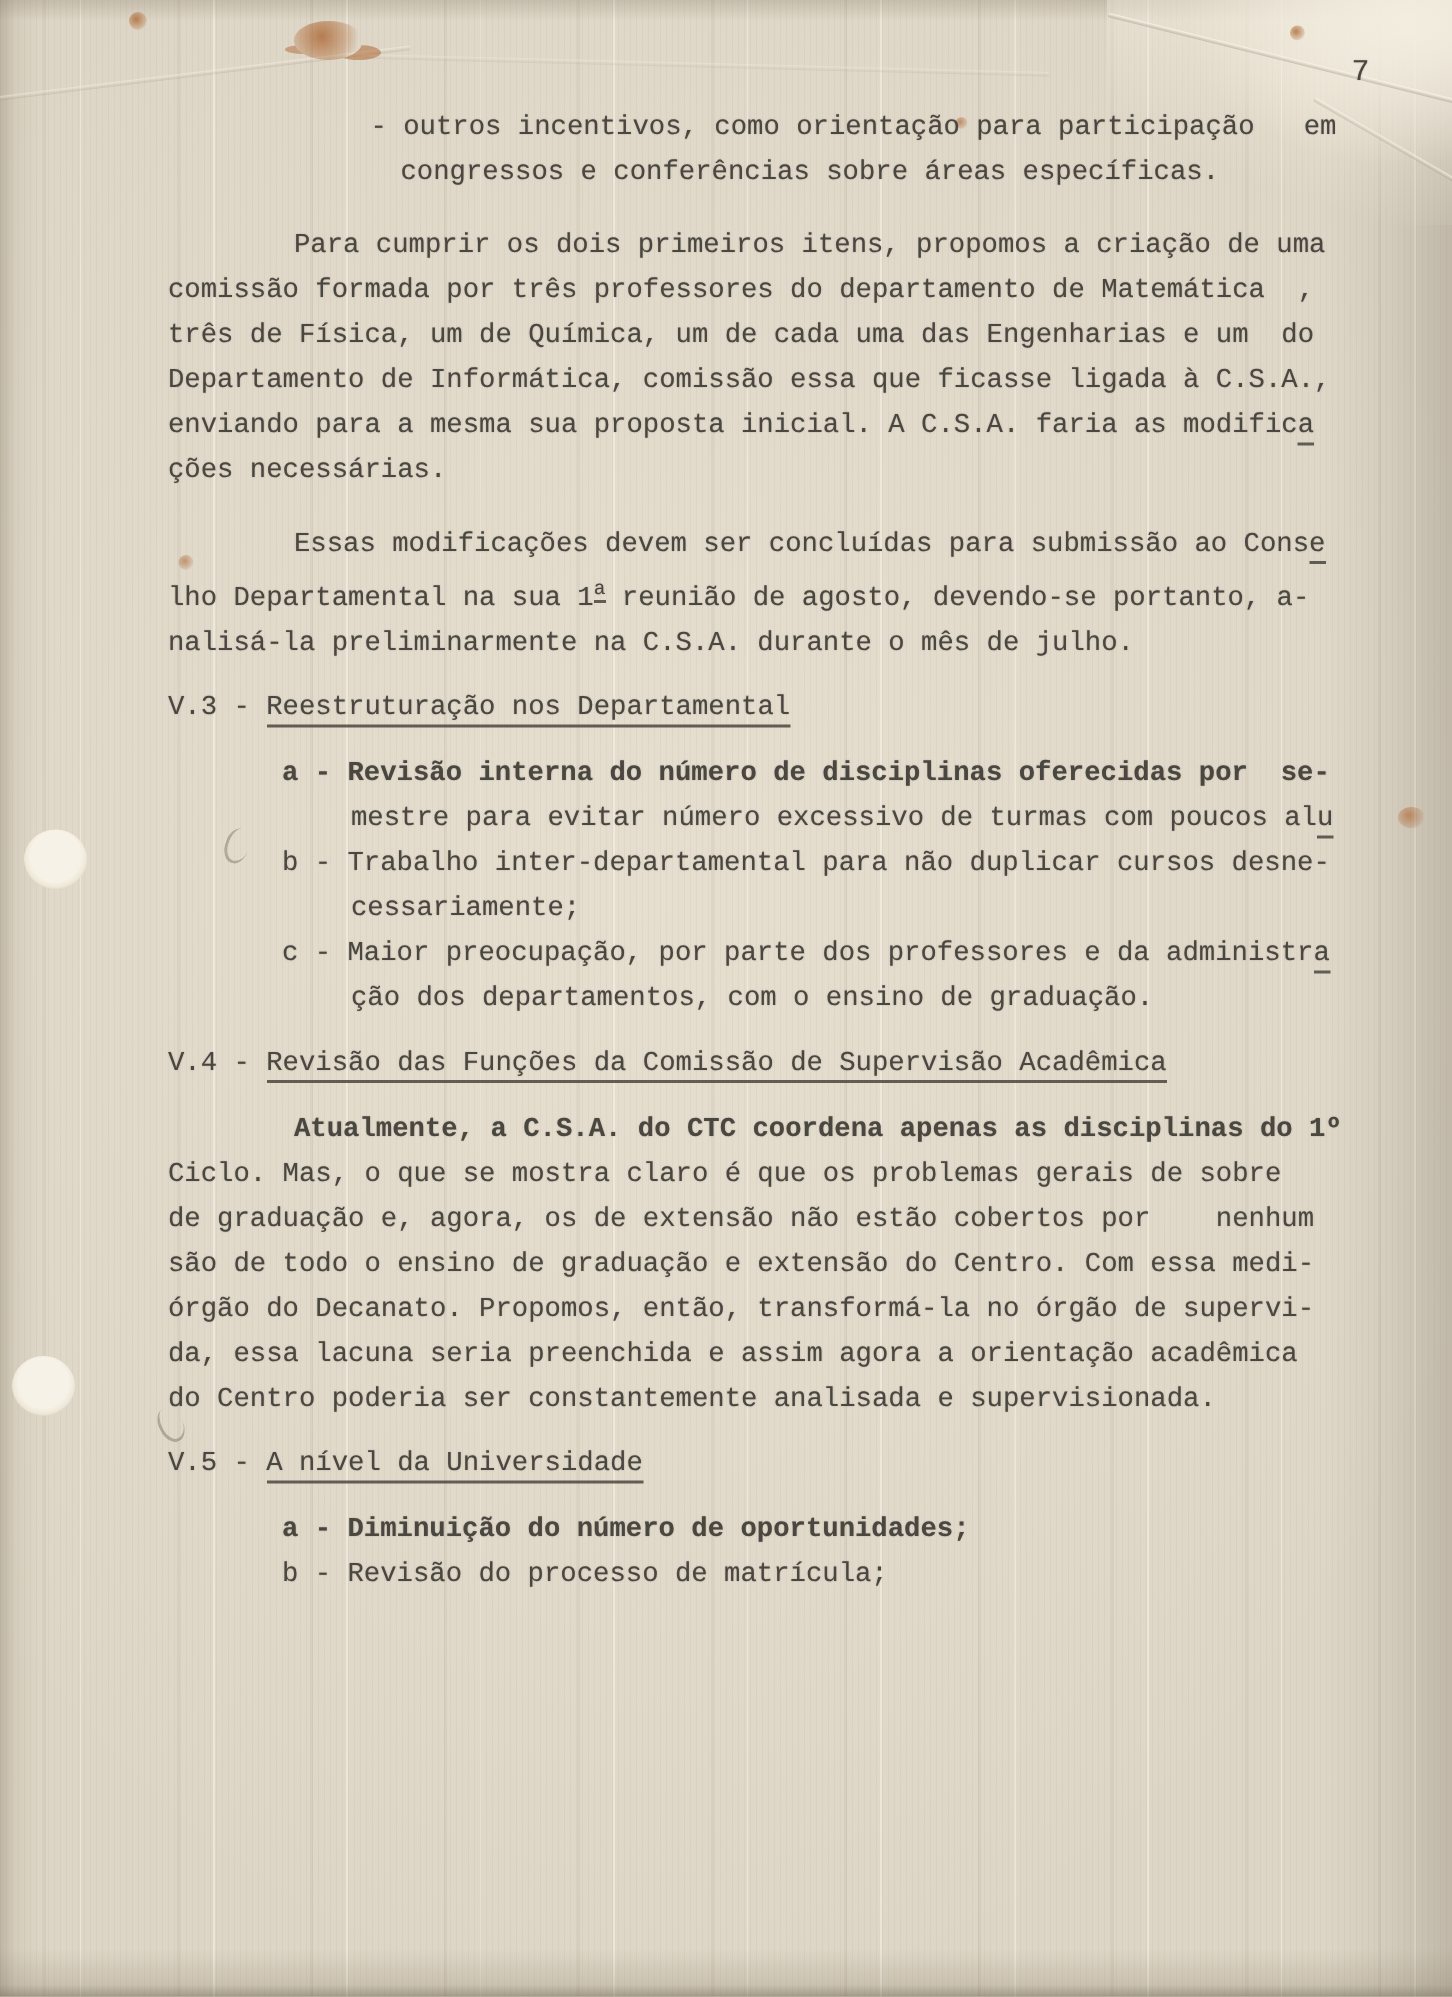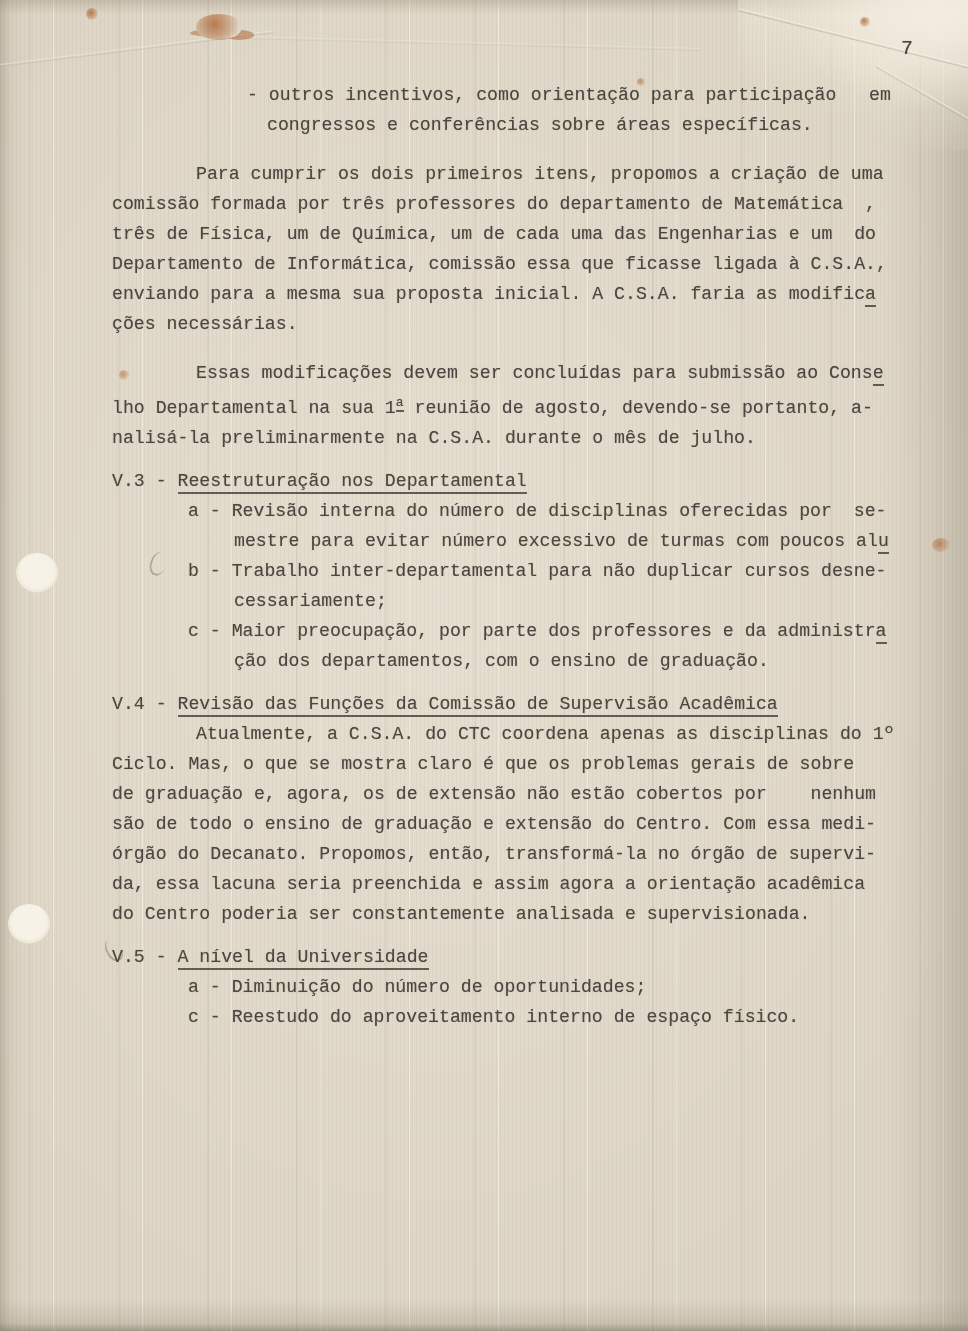--- a/index.html
+++ b/index.html
@@ -25,33 +25,33 @@
       repeating-linear-gradient(90deg, rgba(105,92,70,.05) 0 1px, rgba(105,92,70,0) 1px 4px),
       repeating-linear-gradient(90deg, rgba(105,92,70,0) 0 29px, rgba(105,92,70,.07) 29px 31px, rgba(105,92,70,0) 31px 53px, rgba(250,246,236,.5) 53px 54px, rgba(250,246,236,0) 54px 89px),
       radial-gradient(700px 900px at 45% 45%, rgba(247,241,229,.35), rgba(247,241,229,0) 85%);
   }
   .page-number{
     position:absolute;left:901px;top:36px;
     color:var(--ink);font-size:20px;line-height:26px;
     text-shadow:0 0 1px rgba(74,71,64,.45);
   }
   .doc{
-    position:absolute;left:112px;top:80px;width:800px;
+    position:absolute;left:112px;top:70px;width:800px;
     color:var(--ink);font-size:18.2px;line-height:30px;
   }
   .line{white-space:pre;text-shadow:0 0 1px rgba(74,71,64,.40);}
   .body{padding-left:0;font-family:Liberation Mono, monospace;}
   .para{padding-left:84px;}
   .bullet{padding-left:135px;}
   .bullet2{padding-left:155px;}
   .list{padding-left:76px;}
   .list2{padding-left:122px;}
   .sp-para{margin-top:19px;}
   .sp-h{margin-top:13px;}
-  .sp-afterh{}
+  .sp-afterh{margin-top:14px;font-weight:bold;}
   .u{border-bottom:2px solid rgba(74,71,64,.85);padding-bottom:1px;}
   .sup{font-size:13px;vertical-align:7px;}
   .sup.u{padding-bottom:0;}
   
   .crease{position:absolute;height:3px;border-radius:2px;
     background:linear-gradient(180deg, rgba(252,248,238,.9), rgba(120,106,84,.32));}
   .crease-a{left:735px;top:38px;width:245px;transform:rotate(14deg);}
   .crease-b{left:868px;top:94px;width:118px;transform:rotate(30deg);opacity:.8;}
   .crease-c{left:-15px;top:48px;width:290px;transform:rotate(-7deg);opacity:.55;}
   .crease-d{left:240px;top:42px;width:460px;transform:rotate(1.5deg);opacity:.35;}
@@ -122,16 +122,16 @@
       <div class="line body sp-h"><span>V.4 - </span><span class="u">Revisão das Funções da Comissão de Supervisão Acadêmica</span></div>
       <div class="line para sp-afterh"><span>Atualmente, a C.S.A. do CTC coordena apenas as disciplinas do 1º</span></div>
       <div class="line body"><span>Ciclo. Mas, o que se mostra claro é que os problemas gerais de sobre</span></div>
       <div class="line body"><span>de graduação e, agora, os de extensão não estão cobertos por    nenhum</span></div>
       <div class="line body"><span>são de todo o ensino de graduação e extensão do Centro. Com essa medi-</span></div>
       <div class="line body"><span>órgão do Decanato. Propomos, então, transformá-la no órgão de supervi-</span></div>
       <div class="line body"><span>da, essa lacuna seria preenchida e assim agora a orientação acadêmica</span></div>
       <div class="line body"><span>do Centro poderia ser constantemente analisada e supervisionada.</span></div>
       <div class="line body sp-h"><span>V.5 - </span><span class="u">A nível da Universidade</span></div>
       <div class="line list sp-afterh"><span>a - Diminuição do número de oportunidades;</span></div>
-      <div class="line list"><span>c - Reestudo do aproveitamento interno de espaço físico.</span></div>
+      <div class="line list"><span>b - Revisão do processo de matrícula;</span></div>
     </div>
 
 </div>
 
 </body></html>

